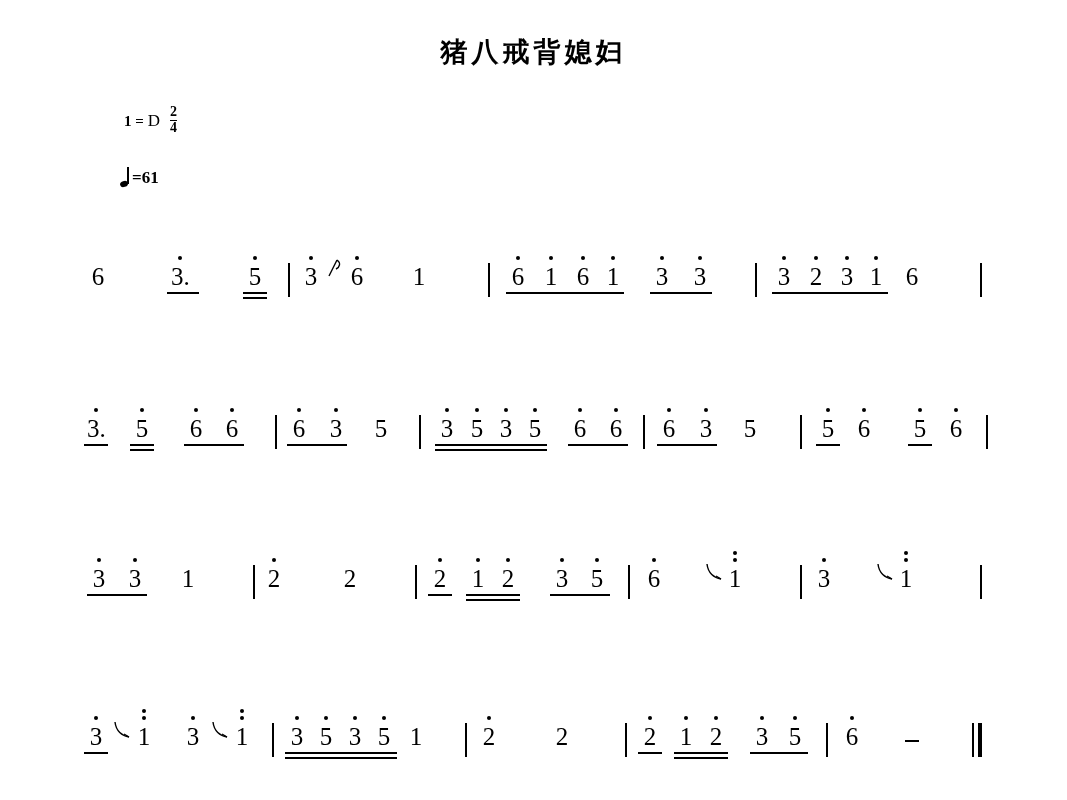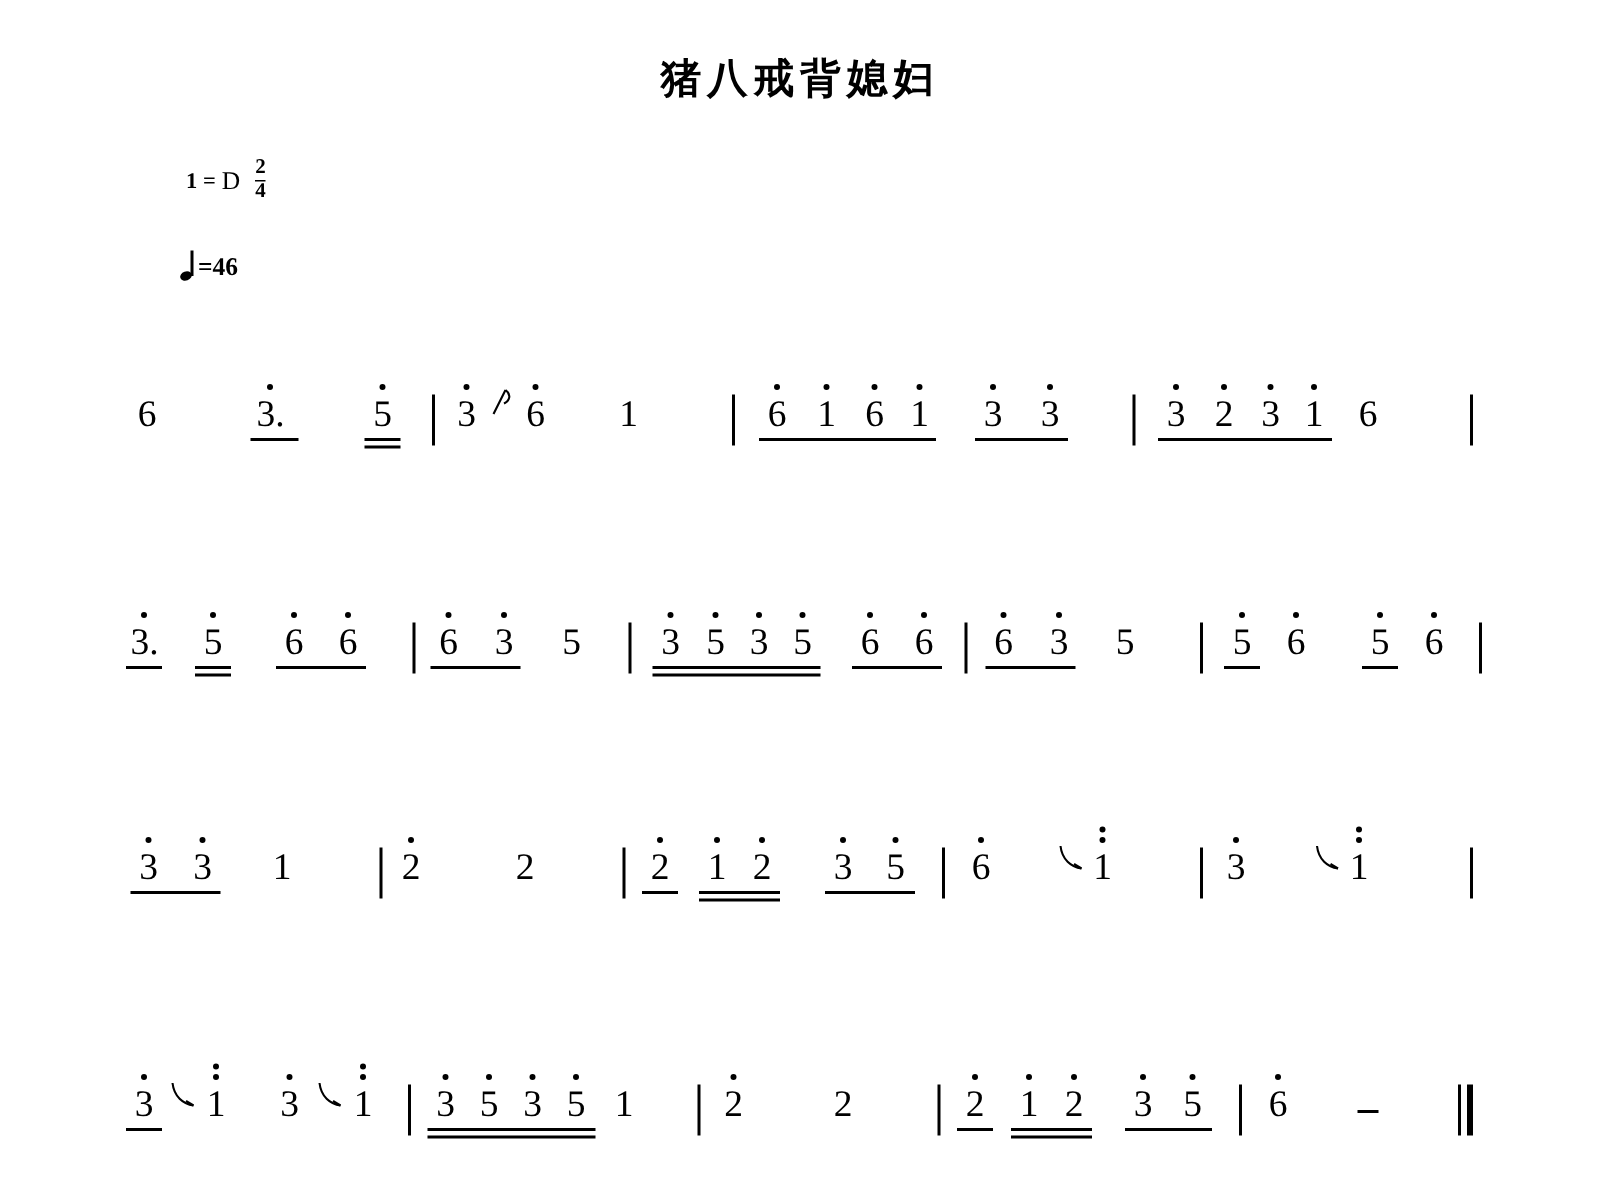--- a/index.html
+++ b/index.html
@@ -196,21 +196,21 @@
     <span>D</span>
     <span class="meter">
       <span class="num">2</span>
       <span class="den">4</span>
     </span>
   </div>
 
   <div class="tempo">
     <span class="quarter"></span>
     <span class="val">=</span>
-    <span class="val">46</span>
+    <span class="val">61</span>
   </div>
 
   <div class="row" style="top:250px;">
 
     <div class="note" style="left:98px; top:14px;">
       <span class="g">6</span>
     </div>
 
     <div class="note" style="left:180px; top:14px;">
       <span class="dot-up"></span>

